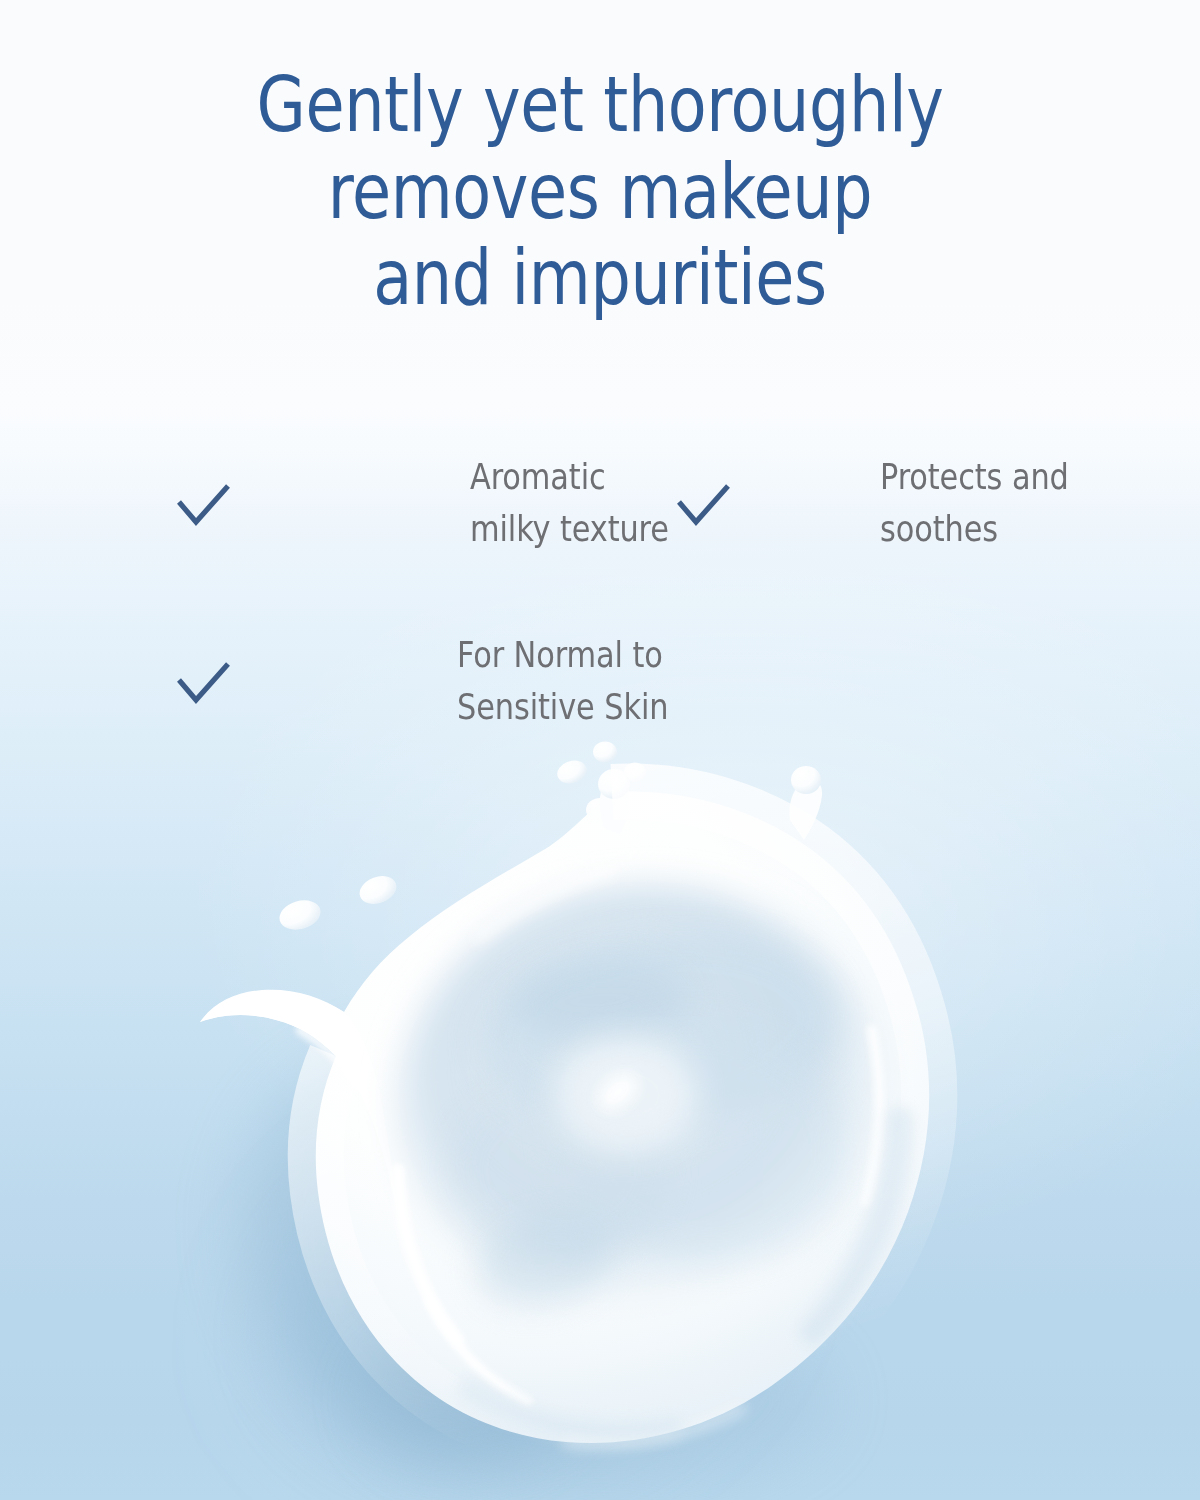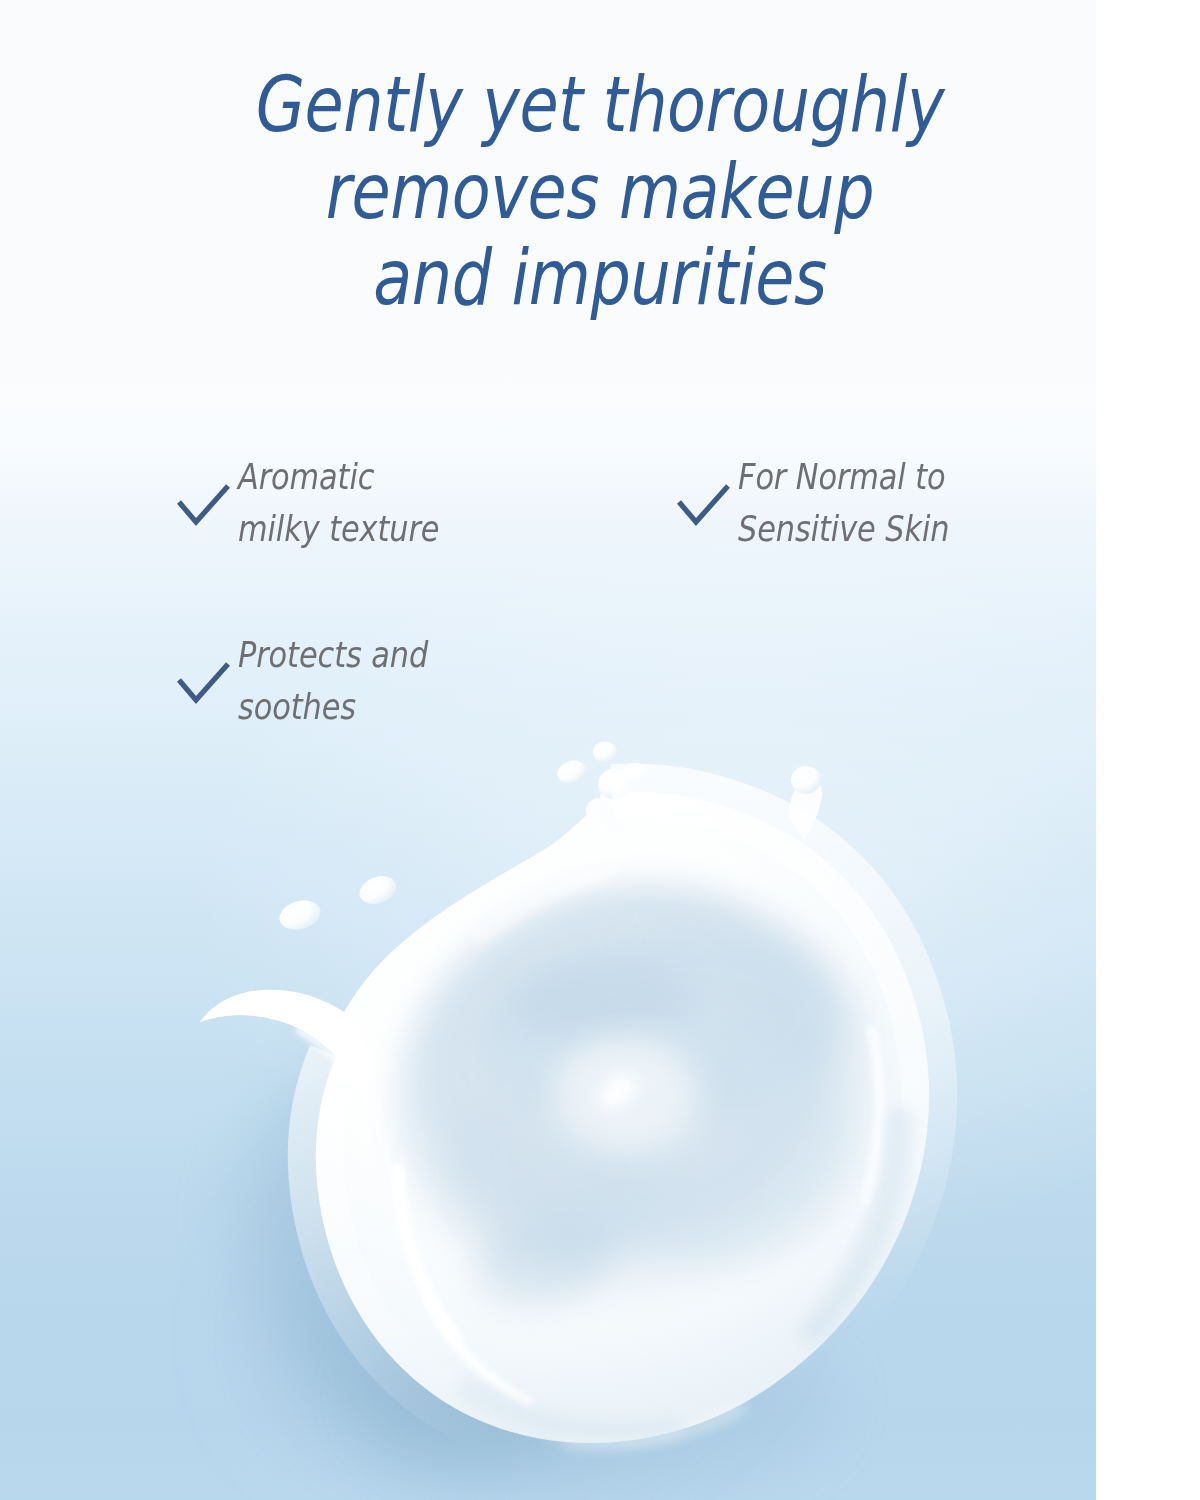--- a/index.html
+++ b/index.html
@@ -13,41 +13,40 @@
 
   body {
     font-family:"DejaVu Sans", sans-serif;
     position:relative;
     background:#ffffff;
   }
 
   
   .page {
     position:relative;
-    width:1096px;
+    width:1200px;
     height:1500px;
     overflow:hidden;
     background:
       linear-gradient(to bottom,
         #fafbfd   0px,
         #fafbfd   300px,
         #fbfcfe   400px,
         #f7fbfe   450px,
         #eff6fc   520px,
         #e8f3fb   600px,
         #e2f0fa   680px,
         #dcedf8   760px,
         #d4e8f6   860px,
         #cbe3f3   980px,
         #c3def0   1100px,
         #bdd9ed   1200px,
         #b9d7ec   1300px,
         #b7d6ec   1420px,
         #b8d8ed   1500px);
-    font-style: italic;
   }
 
   
   .bg-light {
     position:absolute;
     left:0; top:380px;
     width:1200px; height:1120px;
     background:radial-gradient(ellipse 780px 520px at 62% 46%,
                 rgba(255,255,255,0.42) 0%,
                 rgba(255,255,255,0.16) 42%,
@@ -78,20 +77,21 @@
     left:176px;  top:452px;
     width:900px;
     display:grid;
     grid-template-columns:500px 400px;
     grid-template-rows:178px auto;
   }
 
   .benefit {
     display:flex;
     align-items:flex-start;
+    justify-content:space-between;
   }
 
   .check-wrap {
     flex:0 0 auto;
     width:62px;
     padding-top:30px;
   }
 
   .check-icon { display:block; }
 
@@ -138,32 +138,32 @@
 milky texture</span>
     </div>
 
 
     <div class="benefit">
       <span class="check-wrap">
         <svg class="check-icon" width="56" height="46" viewBox="0 0 56 46" aria-hidden="true">
           <path d="M3 20 L20 40 L52 4" fill="none" stroke="#3c5b86" stroke-width="5.2" stroke-linecap="butt" stroke-linejoin="miter"></path>
         </svg>
       </span>
-      <span class="benefit-label">For Normal to
-Sensitive Skin</span>
+      <span class="benefit-label">Protects and
+soothes</span>
     </div>
 
     <div class="benefit">
       <span class="check-wrap">
         <svg class="check-icon" width="56" height="46" viewBox="0 0 56 46" aria-hidden="true">
           <path d="M3 20 L20 40 L52 4" fill="none" stroke="#3c5b86" stroke-width="5.2" stroke-linecap="butt" stroke-linejoin="miter"></path>
         </svg>
       </span>
-      <span class="benefit-label">Protects and
-soothes</span>
+      <span class="benefit-label">For Normal to
+Sensitive Skin</span>
     </div>
 
   </div>
 
   <div class="splash-stage">
     <svg class="splash-svg" width="1200" height="800" viewBox="0 0 1200 800" xmlns="http://www.w3.org/2000/svg" aria-hidden="true">
       <defs>
 
         <radialGradient id="gShadow" cx="50%" cy="50%" r="50%">
           <stop offset="0%" stop-color="#7ba8c8" stop-opacity="0.55"></stop>

